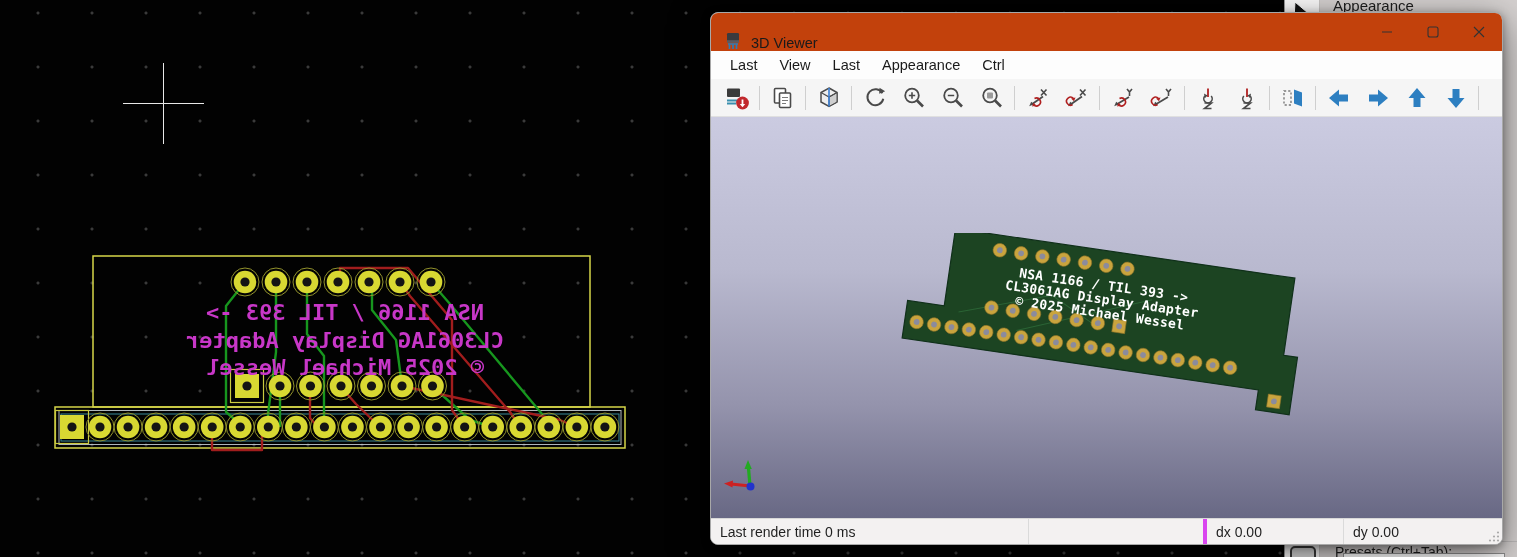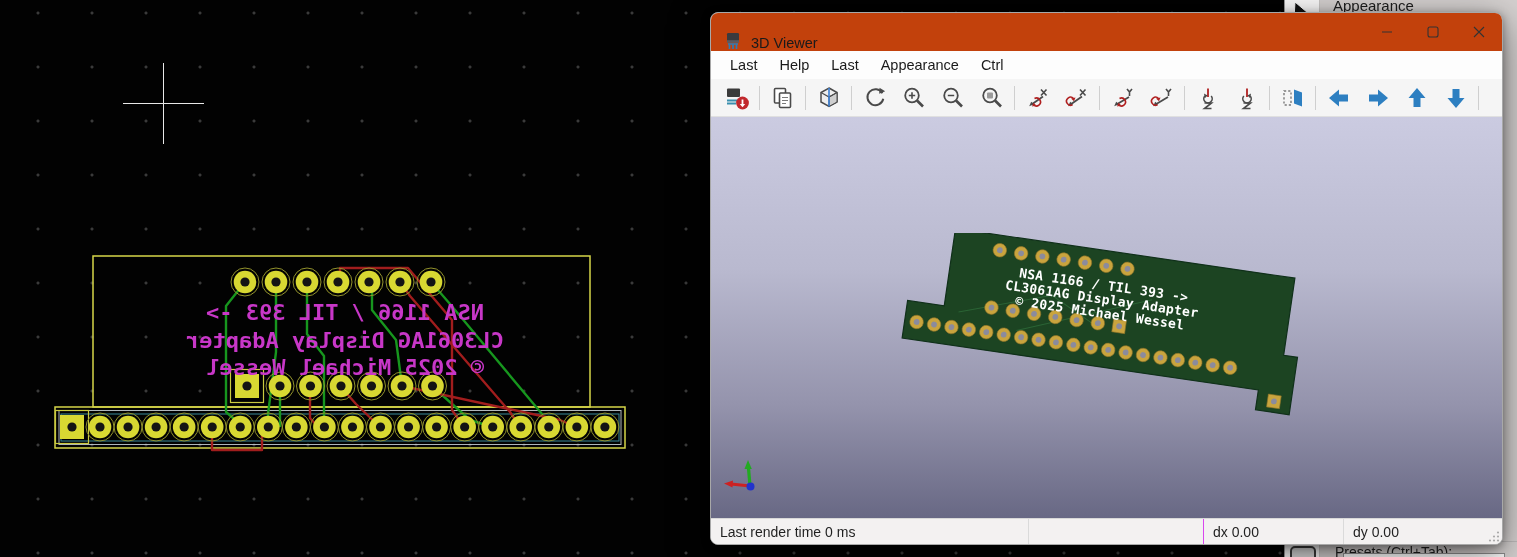--- a/index.html
+++ b/index.html
@@ -62,21 +62,21 @@
   .board3d-svg{position:absolute;left:188px;top:116px;}
   .axis-widget{position:absolute;left:10px;bottom:22px;}
   .silk3d{font-family:"DejaVu Sans Mono", monospace;font-weight:bold;font-size:13px;fill:#ffffff;letter-spacing:.3px;}
   .statusbar{
     height:25px;background:#f3f1f1;border-top:1px solid #d8d8d8;flex:0 0 auto;
     display:flex;align-items:center;font-size:14px;color:#1f1f1f;position:relative;
   }
   .sb-cell{height:100%;display:flex;align-items:center;padding:0 9px;box-sizing:border-box;}
   .sb-c1{width:317px;}
   .sb-c2{width:175px;border-left:1px solid #dadada;}
-  .sb-c3{width:140px;border-left:1px solid #d946ef;}
+  .sb-c3{width:140px;border-left:4px solid #d946ef;}
   .sb-c4{flex:1;border-left:1px solid #dadada;}
   .grip{position:absolute;right:2px;bottom:2px;}
 </style>
 </head>
 <body>
 
 <div class="pcb-canvas">
   <div class="crosshair-h"></div>
   <div class="crosshair-v"></div>
 
@@ -262,21 +262,21 @@
       <div class="winbtn">
         <svg width="12" height="12" viewBox="0 0 12 12">
             <path d="M1,1 L11,11 M11,1 L1,11" stroke="#333" stroke-width="1.1"></path>
           </svg>
       </div>
     </div>
   </div>
 
   <div class="menubar">
     <span class="menu-item">Last</span>
-    <span class="menu-item">Help</span>
+    <span class="menu-item">View</span>
     <span class="menu-item">Last</span>
     <span class="menu-item">Appearance</span>
     <span class="menu-item">Ctrl</span>
   </div>
 
   <div class="toolbar">
     <div class="tbtn">
       <svg width="26" height="26" viewBox="0 0 26 26">
         <rect x="3" y="3.5" width="13" height="8.5" rx="1" fill="#3b3b3b"></rect>
         <path d="M3,15.5 H16 M3,18.5 H12" stroke="#3a8fae" stroke-width="1.8"></path>

